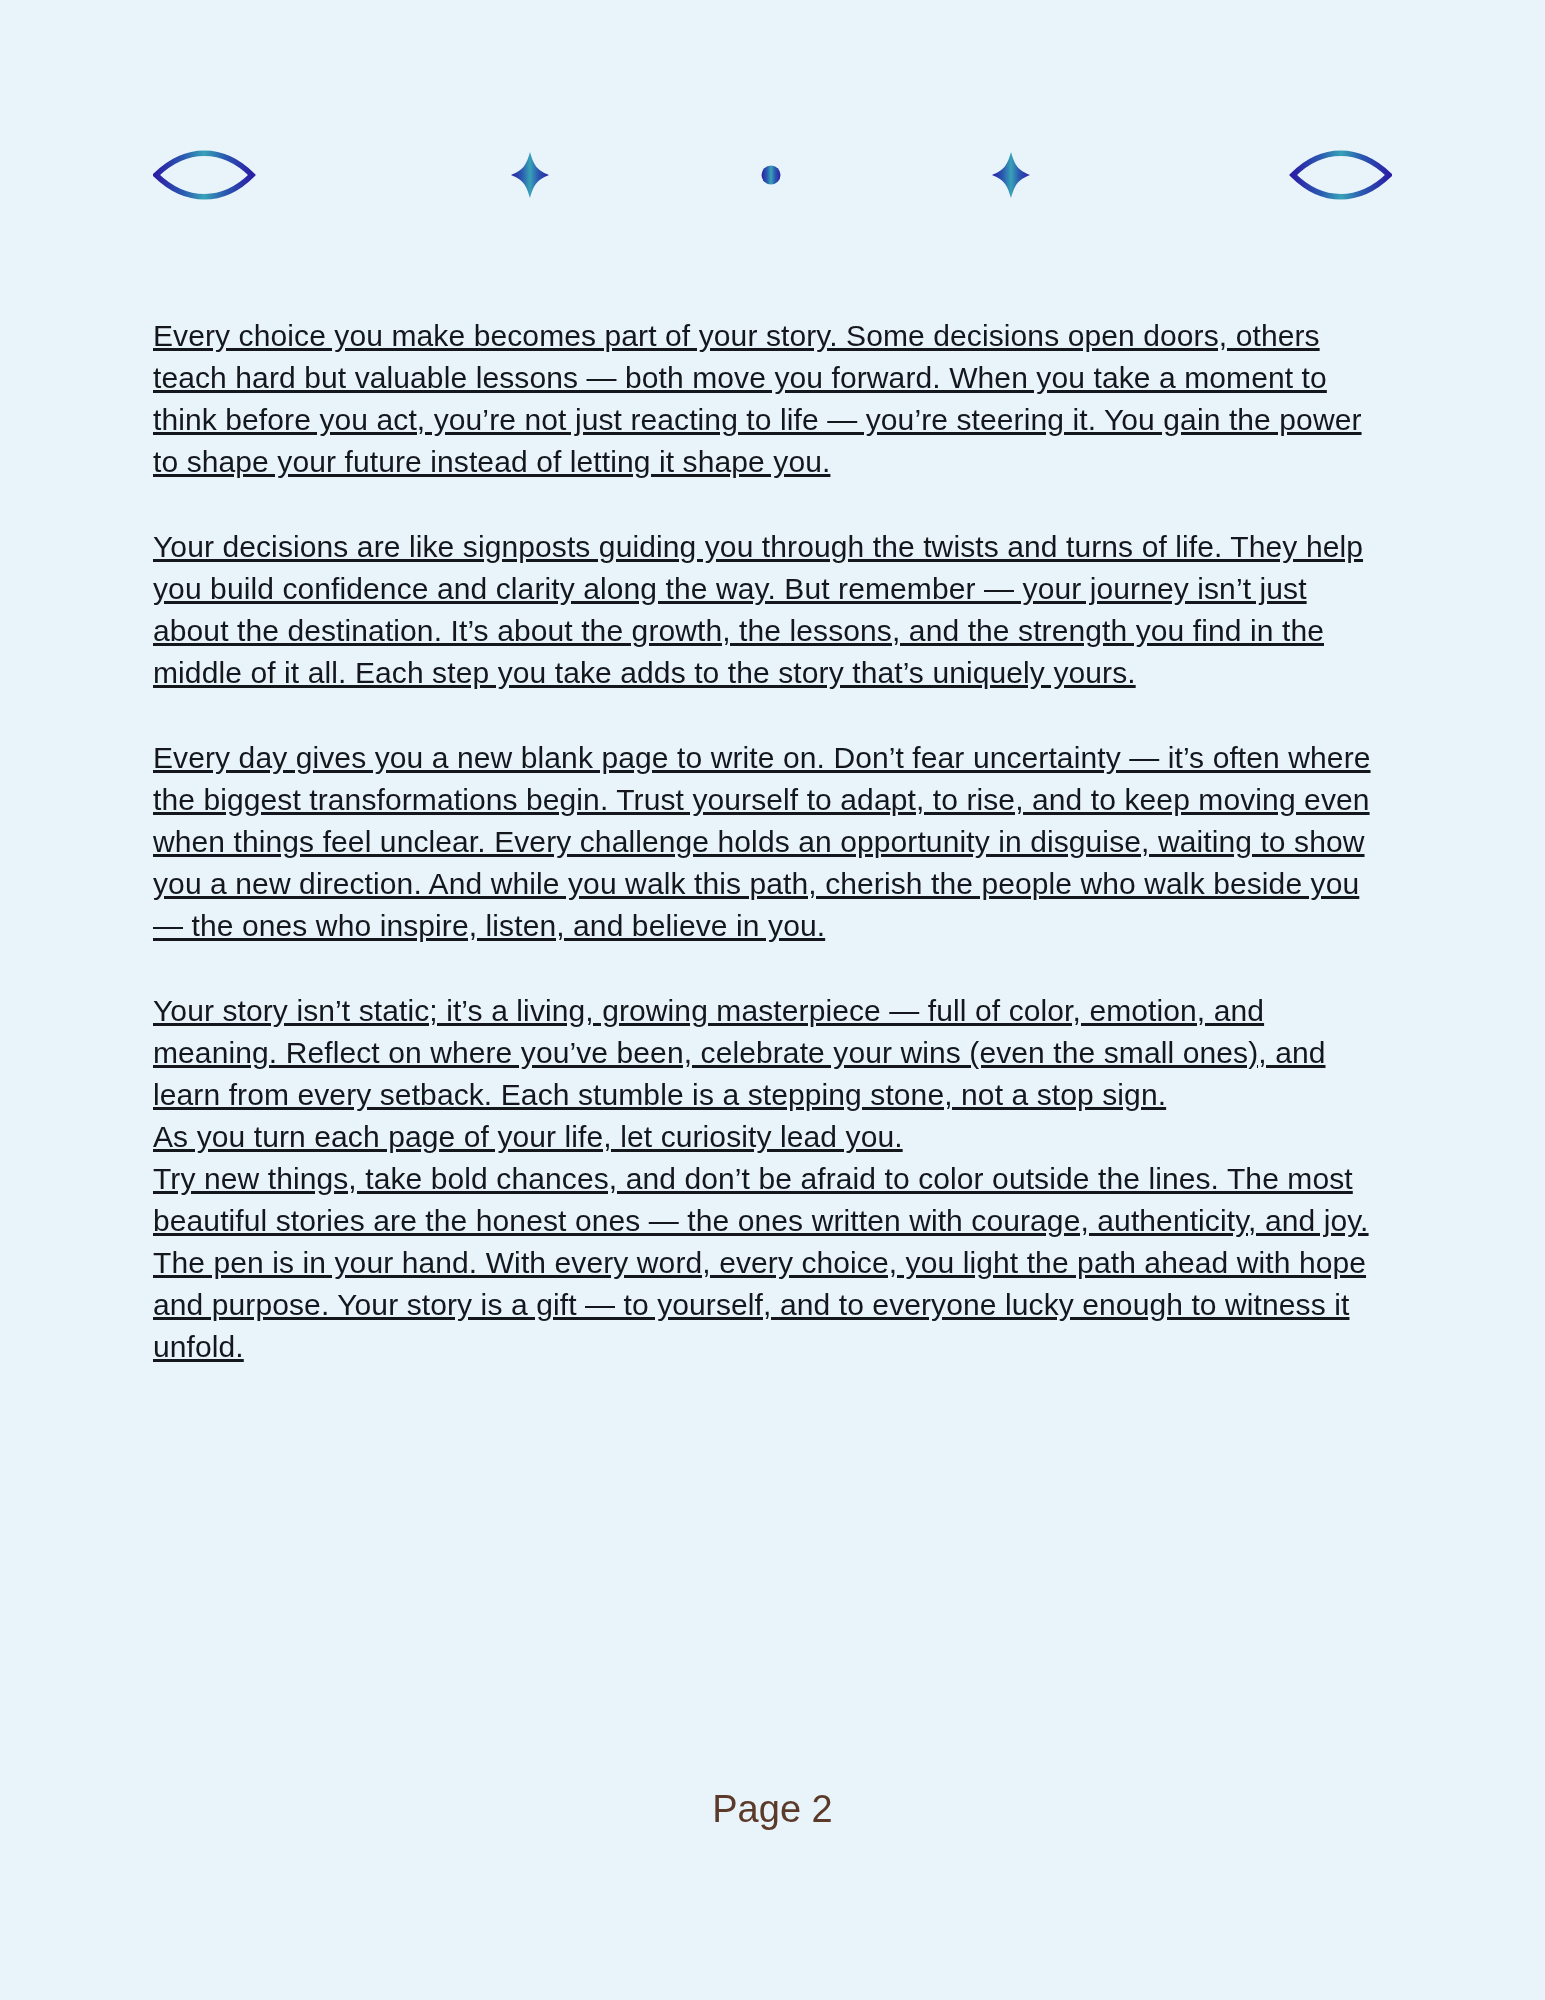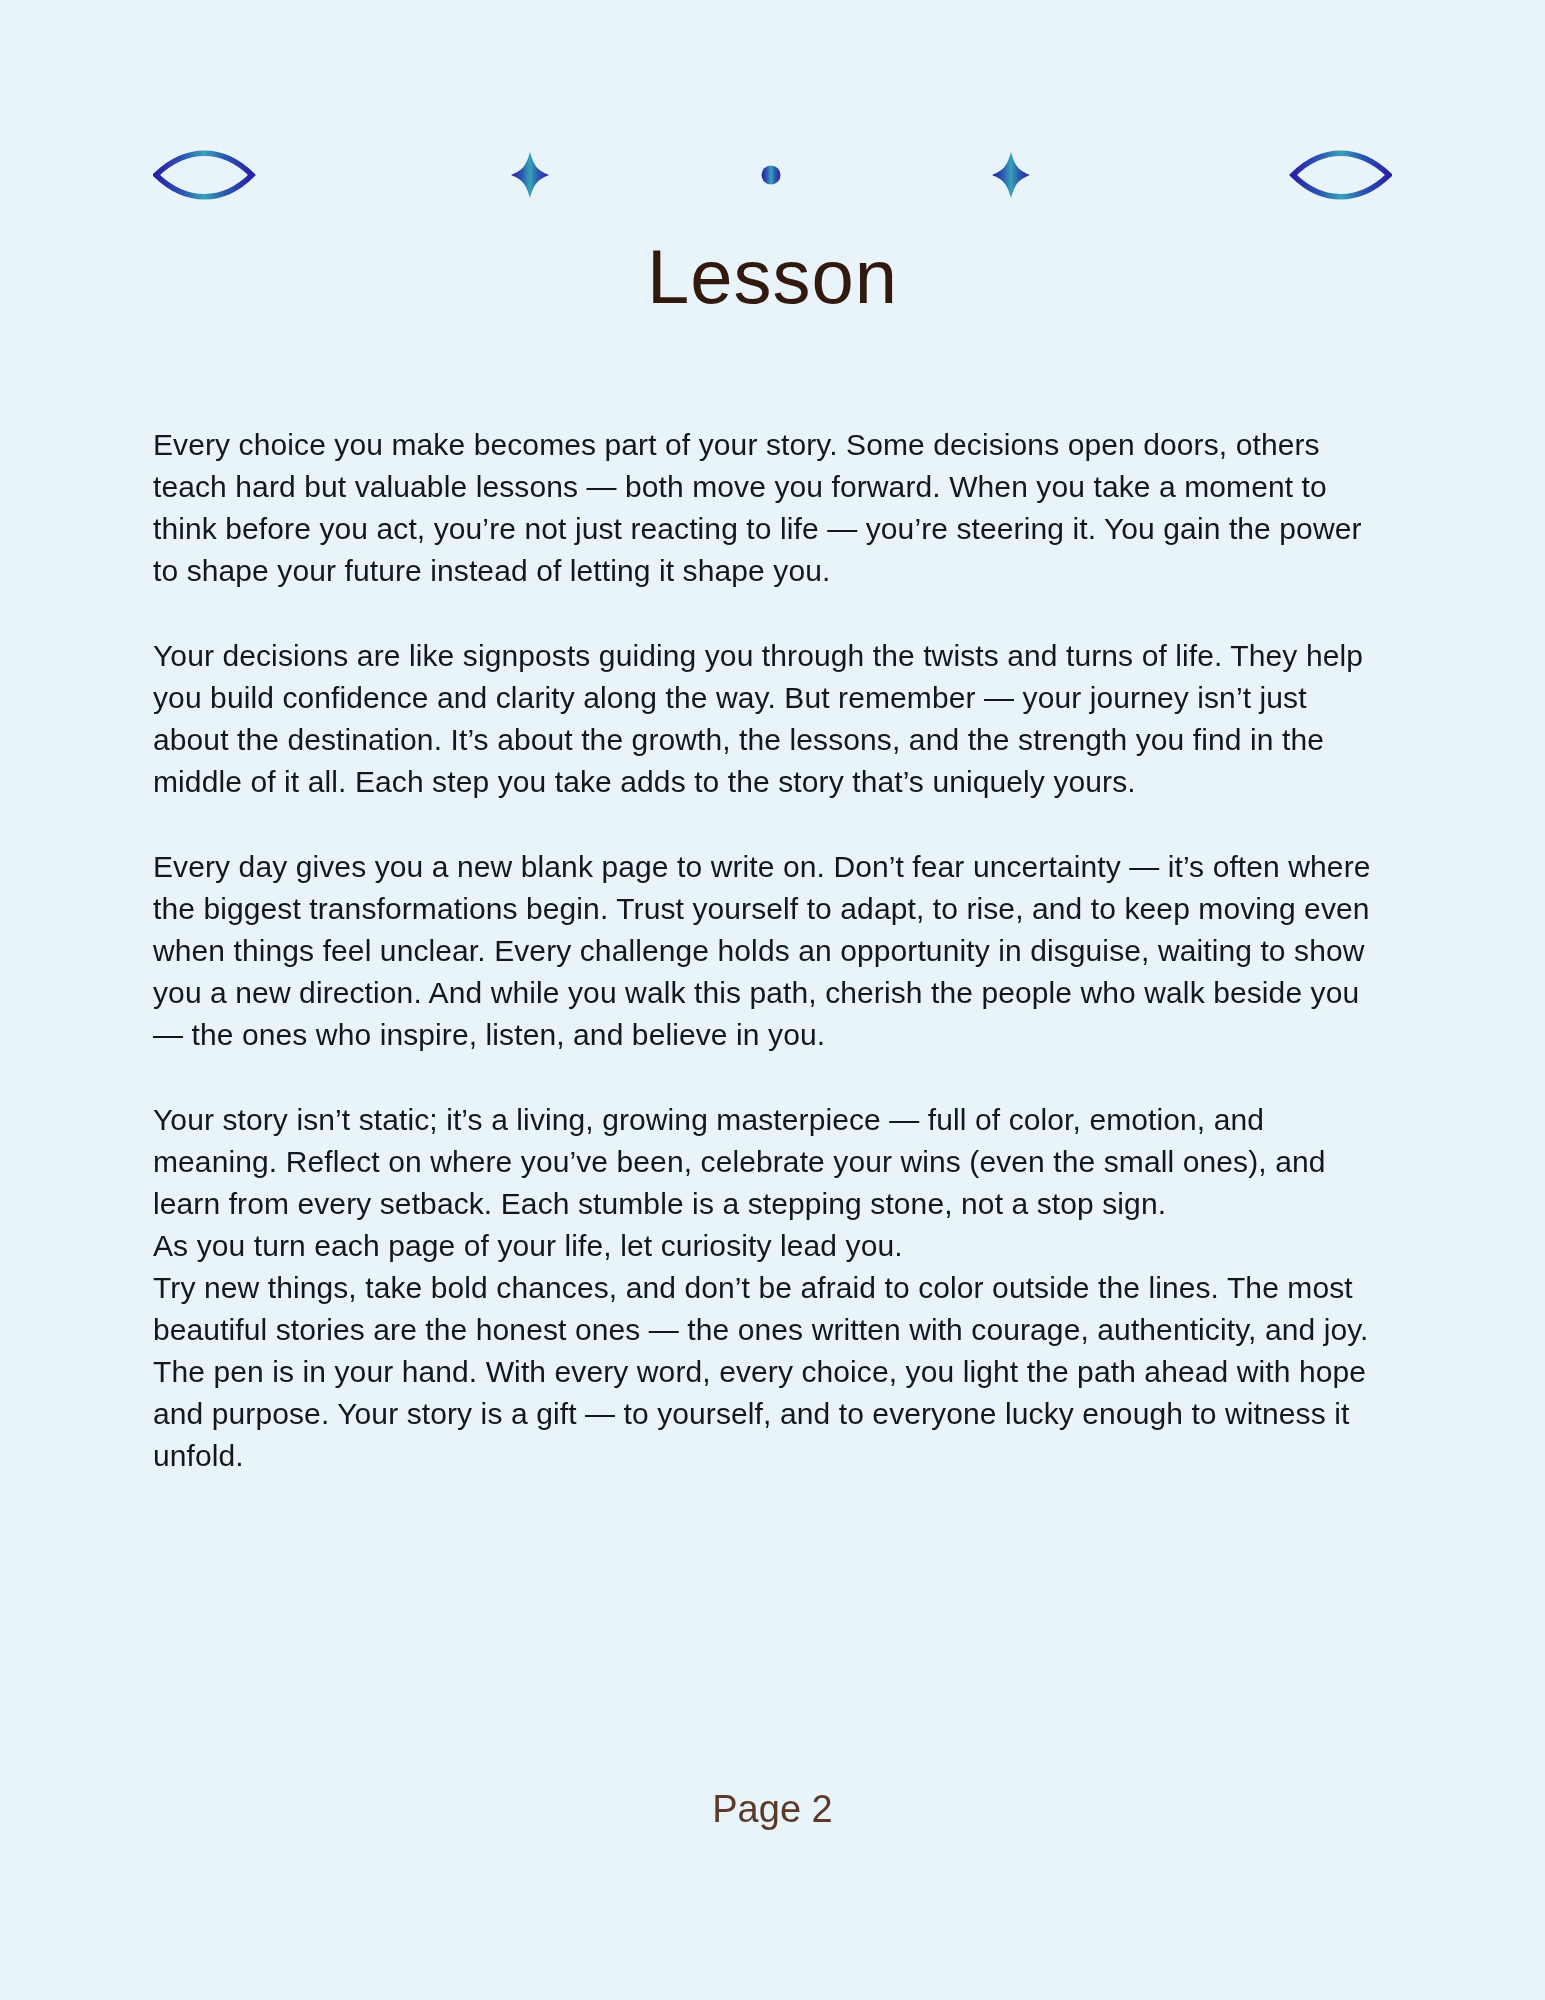--- a/index.html
+++ b/index.html
@@ -34,20 +34,21 @@
   .lesson-body {
     margin-top: 100px;
     color: var(--body-text, #14181c);
     font-size: 30px;
     line-height: 1.4;
     letter-spacing: 0.1px;
   }
   .lesson-body p {
     margin: 0 8px 43px 0;
     white-space: pre-line;
+    text-decoration: underline;
   }
   .page-footer {
     position: absolute;
     top: 1788px;
     left: 0;
     right: 0;
     text-align: center;
     font-size: 38px;
     font-weight: 400;
     color: var(--footer-color, #5c3a29);
@@ -87,21 +88,20 @@
     <g fill="url(#og)" stroke="none">
 
       <path d="M377,17 C381,31 384,35 396,40 C384,45 381,49 377,63 C373,49 370,45 358,40 C370,35 373,31 377,17 Z"></path>
 
       <circle cx="618" cy="40" r="9.5"></circle>
 
       <path d="M858,17 C862,31 865,35 877,40 C865,45 862,49 858,63 C854,49 851,45 839,40 C851,35 854,31 858,17 Z"></path>
     </g>
   </svg>
 
-  <h1 class="page-title">Lesson</h1>
 
   <main class="lesson-body">
     <p>Every choice you make becomes part of your story. Some decisions open doors, others teach hard but valuable lessons — both move you forward. When you take a moment to think before you act, you’re not just reacting to life — you’re steering it. You gain the power to shape your future instead of letting it shape you.</p>
     <p>Your decisions are like signposts guiding you through the twists and turns of life. They help you build confidence and clarity along the way. But remember — your journey isn’t just about the destination. It’s about the growth, the lessons, and the strength you find in the middle of it all. Each step you take adds to the story that’s uniquely yours.</p>
     <p>Every day gives you a new blank page to write on. Don’t fear uncertainty — it’s often where the biggest transformations begin. Trust yourself to adapt, to rise, and to keep moving even when things feel unclear. Every challenge holds an opportunity in disguise, waiting to show you a new direction. And while you walk this path, cherish the people who walk beside you — the ones who inspire, listen, and believe in you.</p>
     <p>Your story isn’t static; it’s a living, growing masterpiece — full of color, emotion, and meaning. Reflect on where you’ve been, celebrate your wins (even the small ones), and learn from every setback. Each stumble is a stepping stone, not a stop sign.
 As you turn each page of your life, let curiosity lead you.
 Try new things, take bold chances, and don’t be afraid to color outside the lines. The most beautiful stories are the honest ones — the ones written with courage, authenticity, and joy. The pen is in your hand. With every word, every choice, you light the path ahead with hope and purpose. Your story is a gift — to yourself, and to everyone lucky enough to witness it unfold.</p>
   </main>
 

